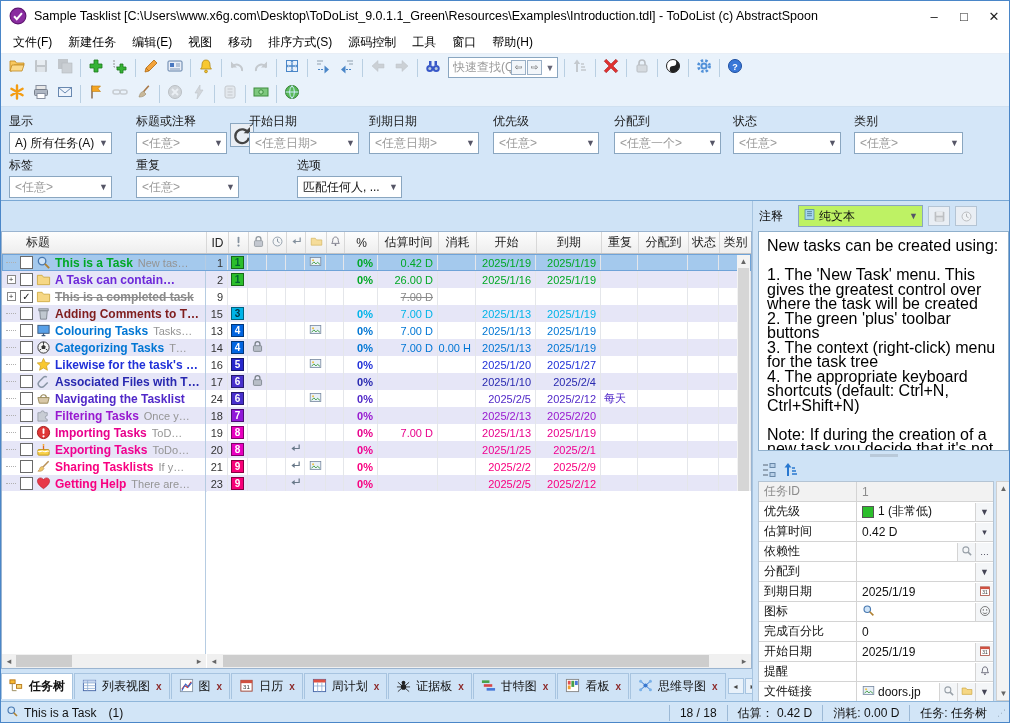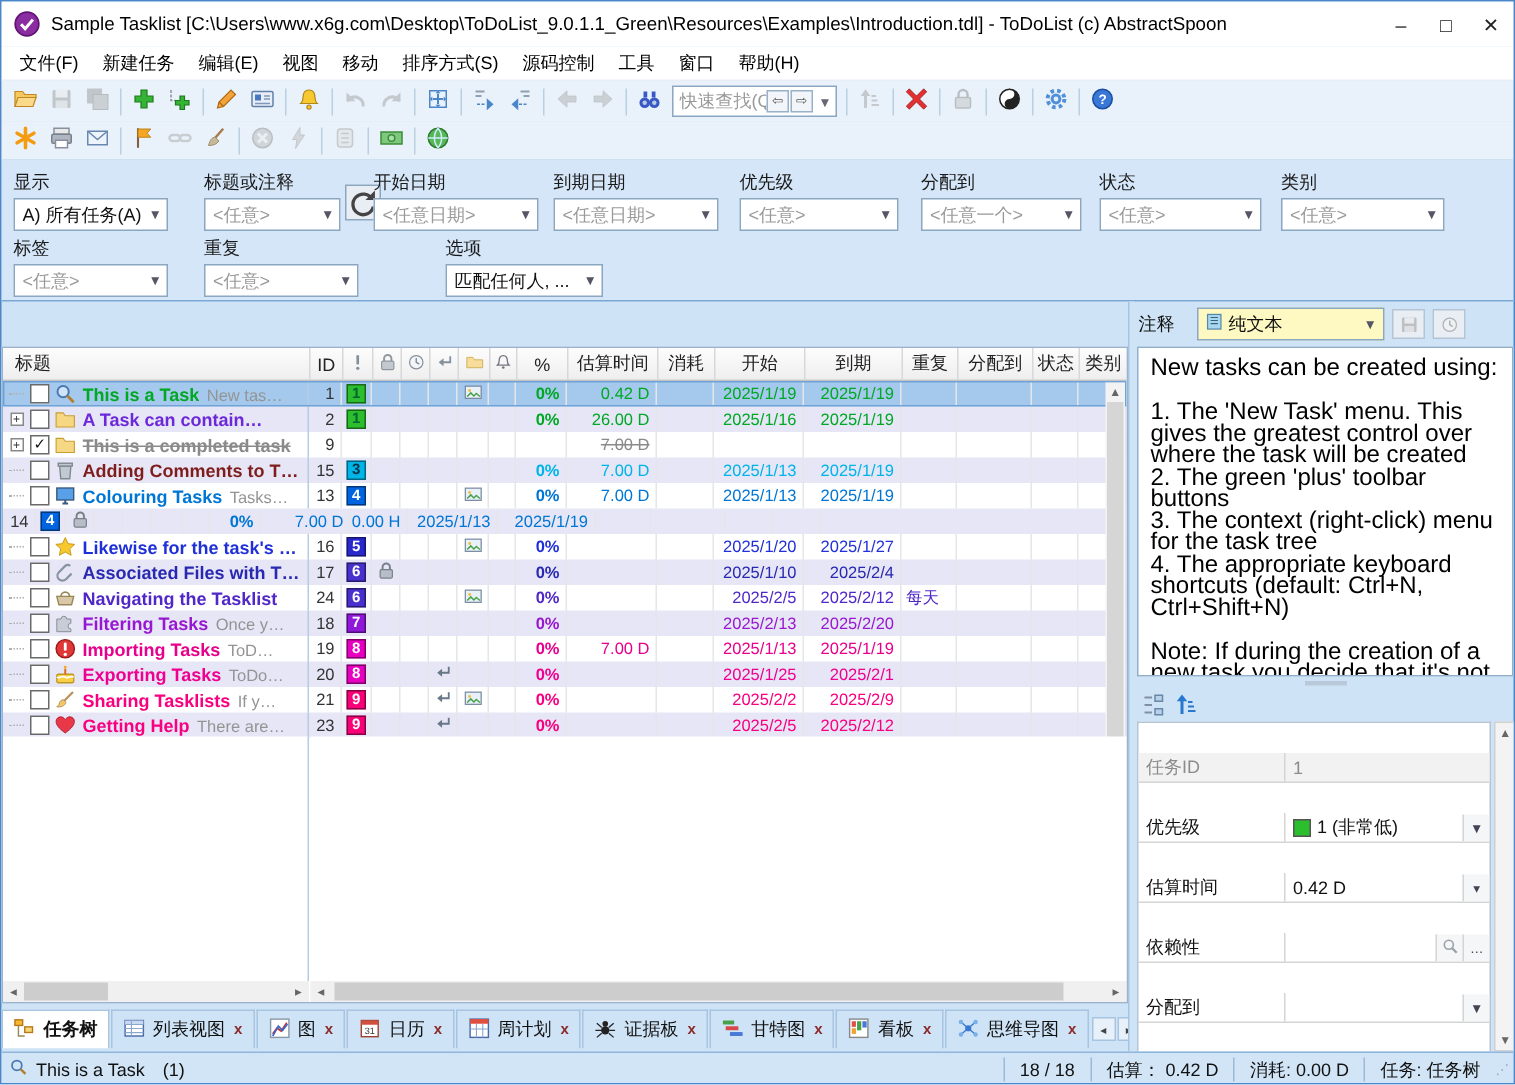--- a/index.html
+++ b/index.html
@@ -48,21 +48,21 @@
 
   
   .projectrow { position:absolute; left:0; top:3px; height:24px; width:100%; display:flex; align-items:center; }
   .projectrow .plabel { width:62px; padding-left:9px; }
   .project-input { flex:1; height:22px; background:#fff; border:1px solid #8aa6c0; padding:0 5px; font-size:12px; display:flex; align-items:center; margin-right:2px; }
 
   
   .tasktable { position:absolute; left:0; top:30px; width:751px; height:438px; background:#fff; border:1px solid #9ab4d0; overflow:hidden; }
   .thead { display:flex; height:22px; background:linear-gradient(#fdfdfd,#eeeeee); border-bottom:1px solid #c4c4c4; }
   .th { border-right:1px solid #d8d8d8; display:flex; align-items:center; justify-content:center; font-size:12px; color:#222; overflow:hidden; flex:0 0 auto; }
-  .th.title-h { justify-content:flex-start; padding-left:8px; }
+  .th.title-h { justify-content:flex-start; padding-left:24px; }
   .th svg { width:13px; height:13px; opacity:.8; }
   .trow { display:flex; height:17px; align-items:stretch; }
   .trow.lav { background:#e6e6f7; }
   .trow.sel { background:#a4c9ed; outline:1px solid #6fa3d8; outline-offset:-1px; }
   .td { flex:0 0 auto; border-right:1px solid #e4e6ea; display:flex; align-items:center; overflow:hidden; font-size:11px; }
   .td.r { justify-content:flex-end; padding-right:4px; }
   .td.c { justify-content:center; }
   .titlecell { display:flex; align-items:center; overflow:hidden; border-right:1px solid #b6cce2; }
   .treebit { width:18px; flex:0 0 18px; display:flex; align-items:center; justify-content:center; }
   .expander { width:9px; height:9px; border:1px solid #888; background:#fff; font-size:8px; line-height:7px; text-align:center; color:#333; }
@@ -92,32 +92,32 @@
   .vtab { height:26px; display:flex; align-items:center; padding:0 7px; border:1px solid #a7c4e0; border-bottom:none; background:#cfe3f6; margin-right:1px; white-space:nowrap; }
   .vtab svg { width:15px; height:15px; margin-right:5px; }
   .vtab.active { background:#fff; font-weight:bold; }
   .tab-close { color:#8c2a2a; font-weight:bold; font-size:10px; margin-left:6px; }
   .tab-nav { height:26px; display:flex; align-items:center; }
   .tab-nav span { width:16px; height:16px; border:1px solid #a7c4e0; background:#e8f1fa; font-size:8px; text-align:center; line-height:15px; color:#444; margin-left:1px; }
 
   
   .cm-head { position:absolute; left:0; top:3px; width:100%; height:24px; display:flex; align-items:center; }
   .cm-label { width:42px; padding-left:3px; }
-  .cm-combo { width:125px; height:22px; background:#fef9c3; border:1px solid #8aa6c0; display:flex; align-items:center; padding:0 4px; }
+  .cm-combo { width:125px; height:22px; background:#bef264; border:1px solid #8aa6c0; display:flex; align-items:center; padding:0 4px; }
   .cm-combo svg { width:13px; height:13px; margin-right:3px; }
   .cm-combo .val { flex:1; font-size:12px; }
   .cm-btn { width:22px; height:20px; border:1px solid #b4c4d4; background:#e9eef4; margin-left:5px; display:flex; align-items:center; justify-content:center; }
   .cm-btn svg { width:13px; height:13px; filter:grayscale(1) opacity(.5); }
   .cm-body { position:absolute; left:2px; top:30px; width:251px; height:220px; background:#fff; border:1px solid #90b0cc; padding:7px 8px; font-size:16px; line-height:14.5px; color:#000; white-space:pre-wrap; overflow:hidden; }
   .cm-split { position:absolute; left:2px; top:252px; width:251px; height:6px; }
   .cm-split div { width:28px; height:3px; background:#b9c9d9; margin:1px auto; }
   .attr-toolbar { position:absolute; left:2px; top:258px; width:251px; height:22px; display:flex; align-items:center; }
   .attr-toolbar .tbtn { width:22px; height:20px; }
   .attr-grid { position:absolute; left:2px; top:280px; width:236px; height:220px; background:#fff; border:1px solid #b4c4d4; border-bottom:none; }
-  .arow { display:flex; height:20px; border-bottom:1px solid #d4d4d4;margin-top:20px; }
+  .arow { display:flex; height:20px; border-bottom:1px solid #d4d4d4; }
   .alabel { width:98px; flex:0 0 98px; border-right:1px solid #d4d4d4; display:flex; align-items:center; padding-left:5px; font-size:12px; }
   .avalue { flex:1; display:flex; align-items:center; padding-left:5px; font-size:12px; overflow:hidden; }
   .arow.ro { background:#f2f2f2; }
   .arow.ro .alabel, .arow.ro .avalue { color:#8c8c8c; }
   .abtn { flex:0 0 auto; width:18px; height:18px; margin:0; border-left:1px solid #d4d4d4; background:#f4f6f8; display:flex; align-items:center; justify-content:center; font-size:9px; color:#445; }
   .abtn svg { width:12px; height:12px; }
   .swatch { width:12px; height:12px; border:1px solid #555; margin-right:4px; flex:0 0 12px; }
   .attr-vscroll { position:absolute; right:0; top:280px; width:15px; height:220px; background:#f3f3f3; border:1px solid #d0d0d0; }
 
   
@@ -734,20 +734,32 @@
             </div>
             <div class="td r" style="width:65px">
               <span style="color:#0076d4">2025/1/19</span>
             </div>
             <div class="td" style="width:37px"></div>
             <div class="td c" style="width:50px"></div>
             <div class="td c" style="width:31px"></div>
             <div class="td c" style="width:32px"></div>
           </div>
           <div class="trow lav">
+            <div class="titlecell" style="width:205px">
+              <span class="treebit">
+                <span class="dotline"></span>
+              </span>
+              <span class="cb"></span>
+              <span class="ticon"><svg viewBox="0 0 16 16">
+                  <circle cx="8" cy="8" r="6" fill="#f4f4f4" stroke="#333"></circle>
+                  <path d="M8 5l2.4 1.8-.9 2.8H6.5l-.9-2.8z" fill="#333"></path>
+                  <path d="M8 2v3M3.5 11l2.1-1.4M12.5 11l-2.1-1.4" stroke="#333"></path>
+                </svg></span>
+              <span class="ttext" style="color:#0076d4">Categorizing Tasks<span class="tcomment">T…</span></span>
+            </div>
             <div class="td r" style="width:22px">
               <span style="color:#333;font-size:11px">14</span>
             </div>
             <div class="td c" style="width:20px">
               <span class="pribox" style="background:#0064e0;color:#fff">4</span>
             </div>
             <div class="td c" style="width:19px">
               <span class="cellicon"><svg viewBox="0 0 16 16">
                   <rect x="3" y="7" width="10" height="7" rx="1" fill="#b8bec8" stroke="#788088"></rect>
                   <path d="M5 7V5a3 3 0 0 1 6 0v2" fill="none" stroke="#788088" stroke-width="1.6"></path>

